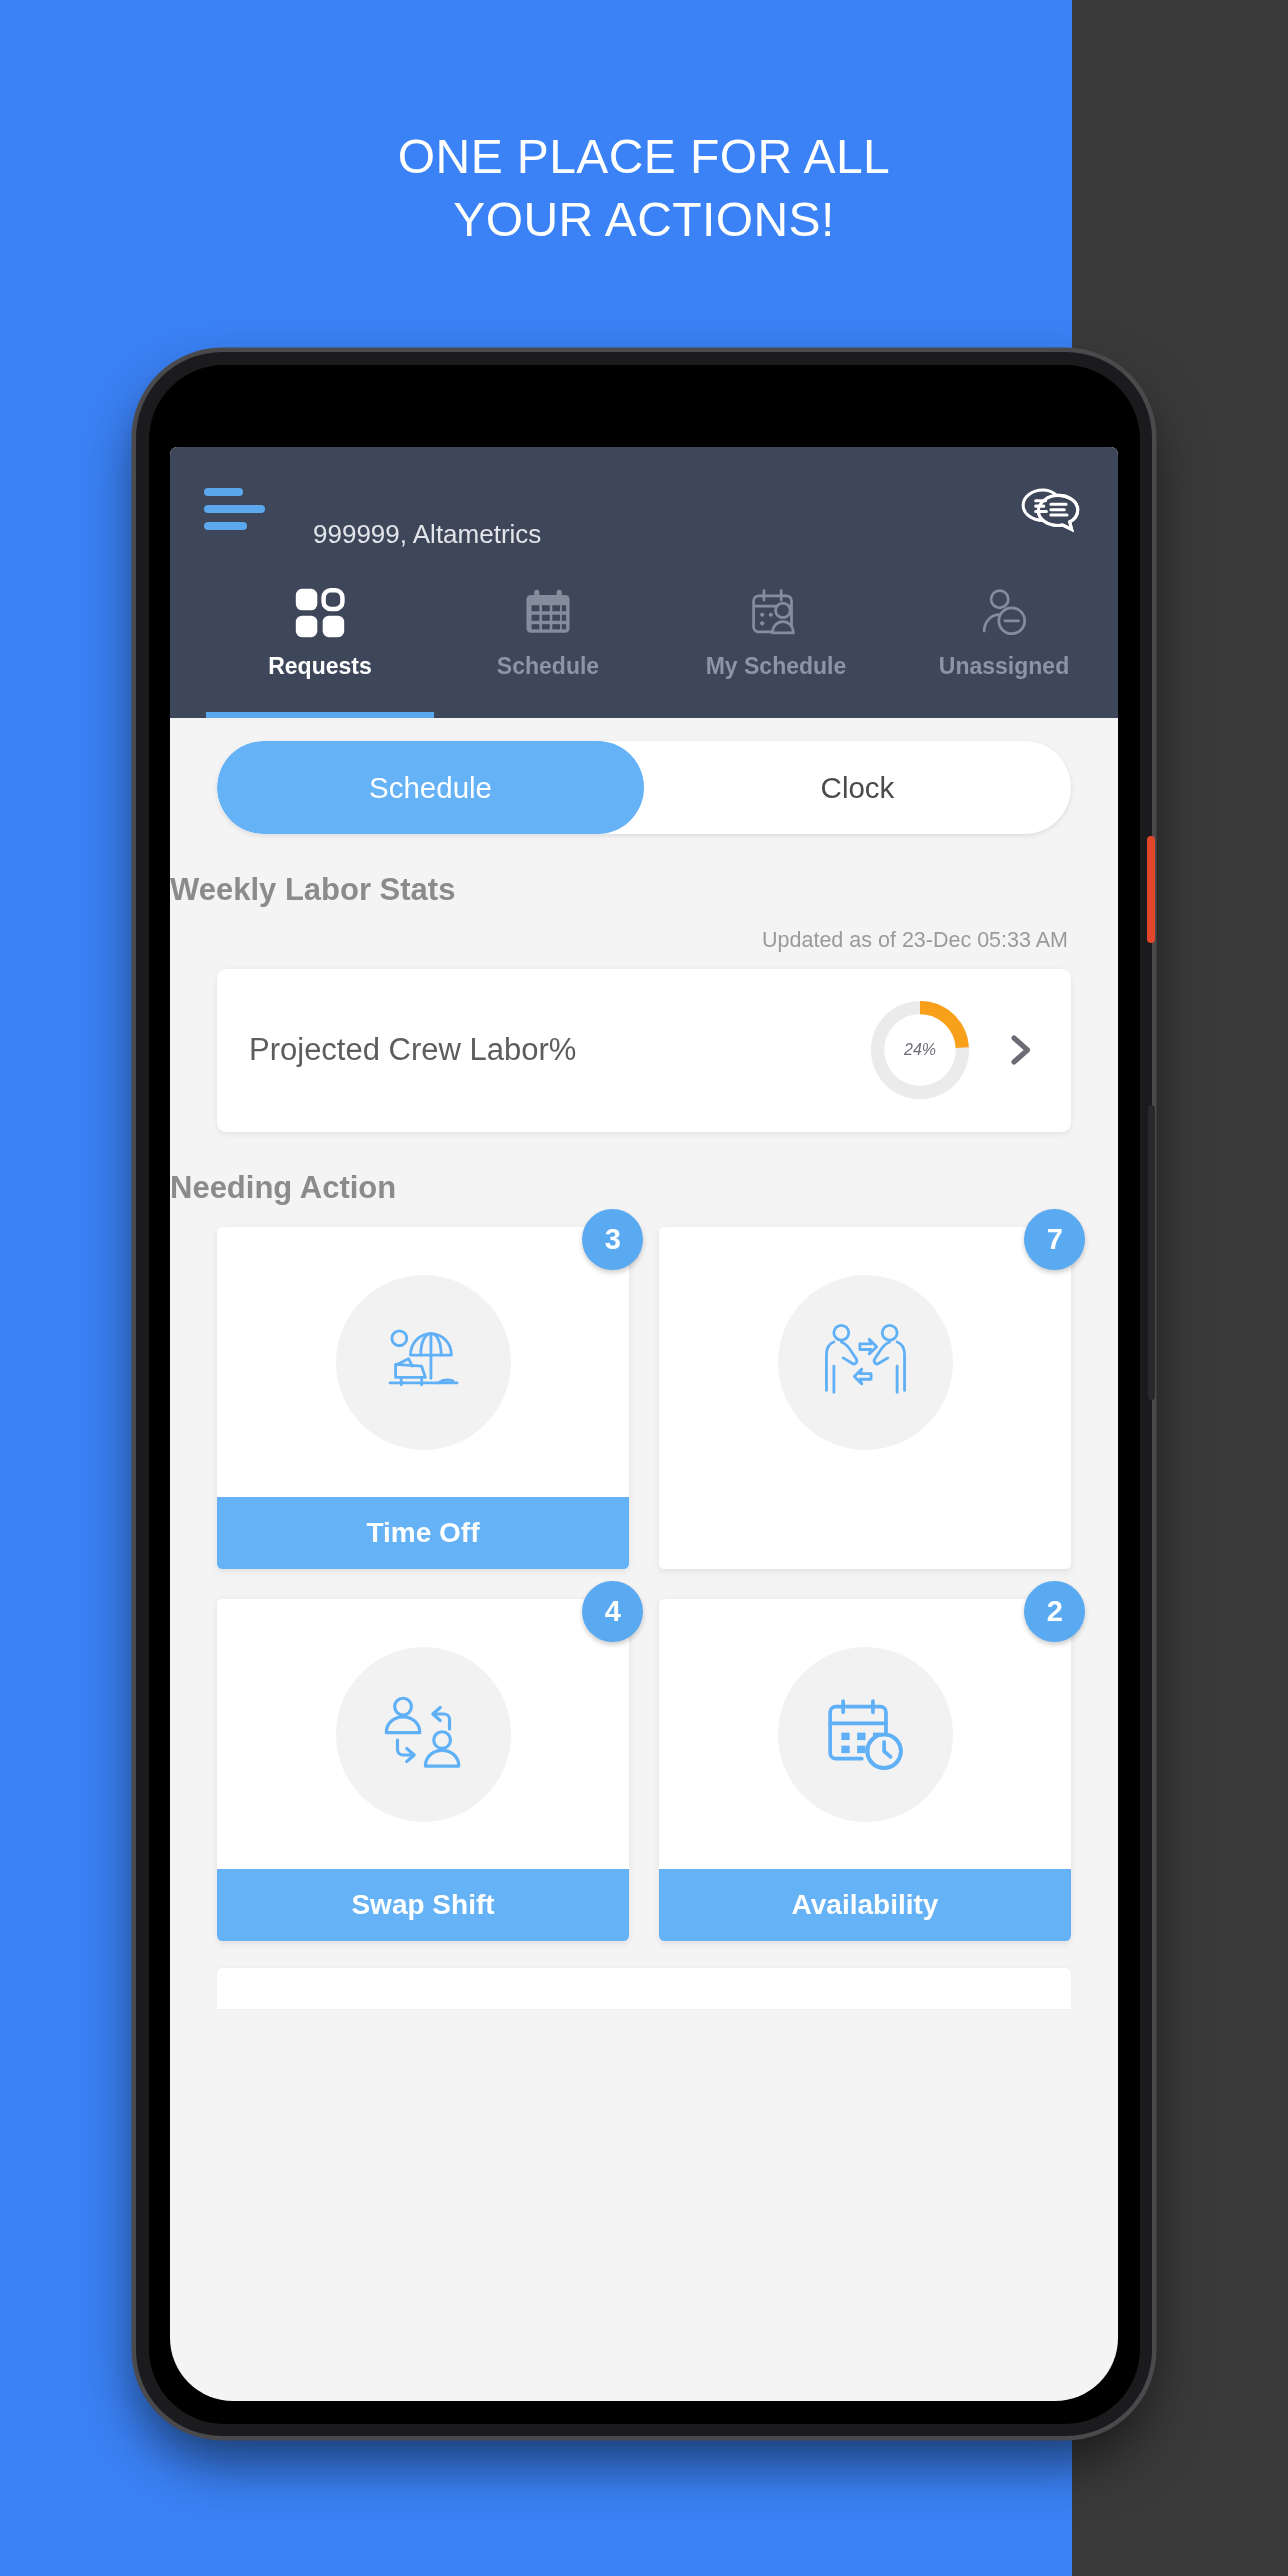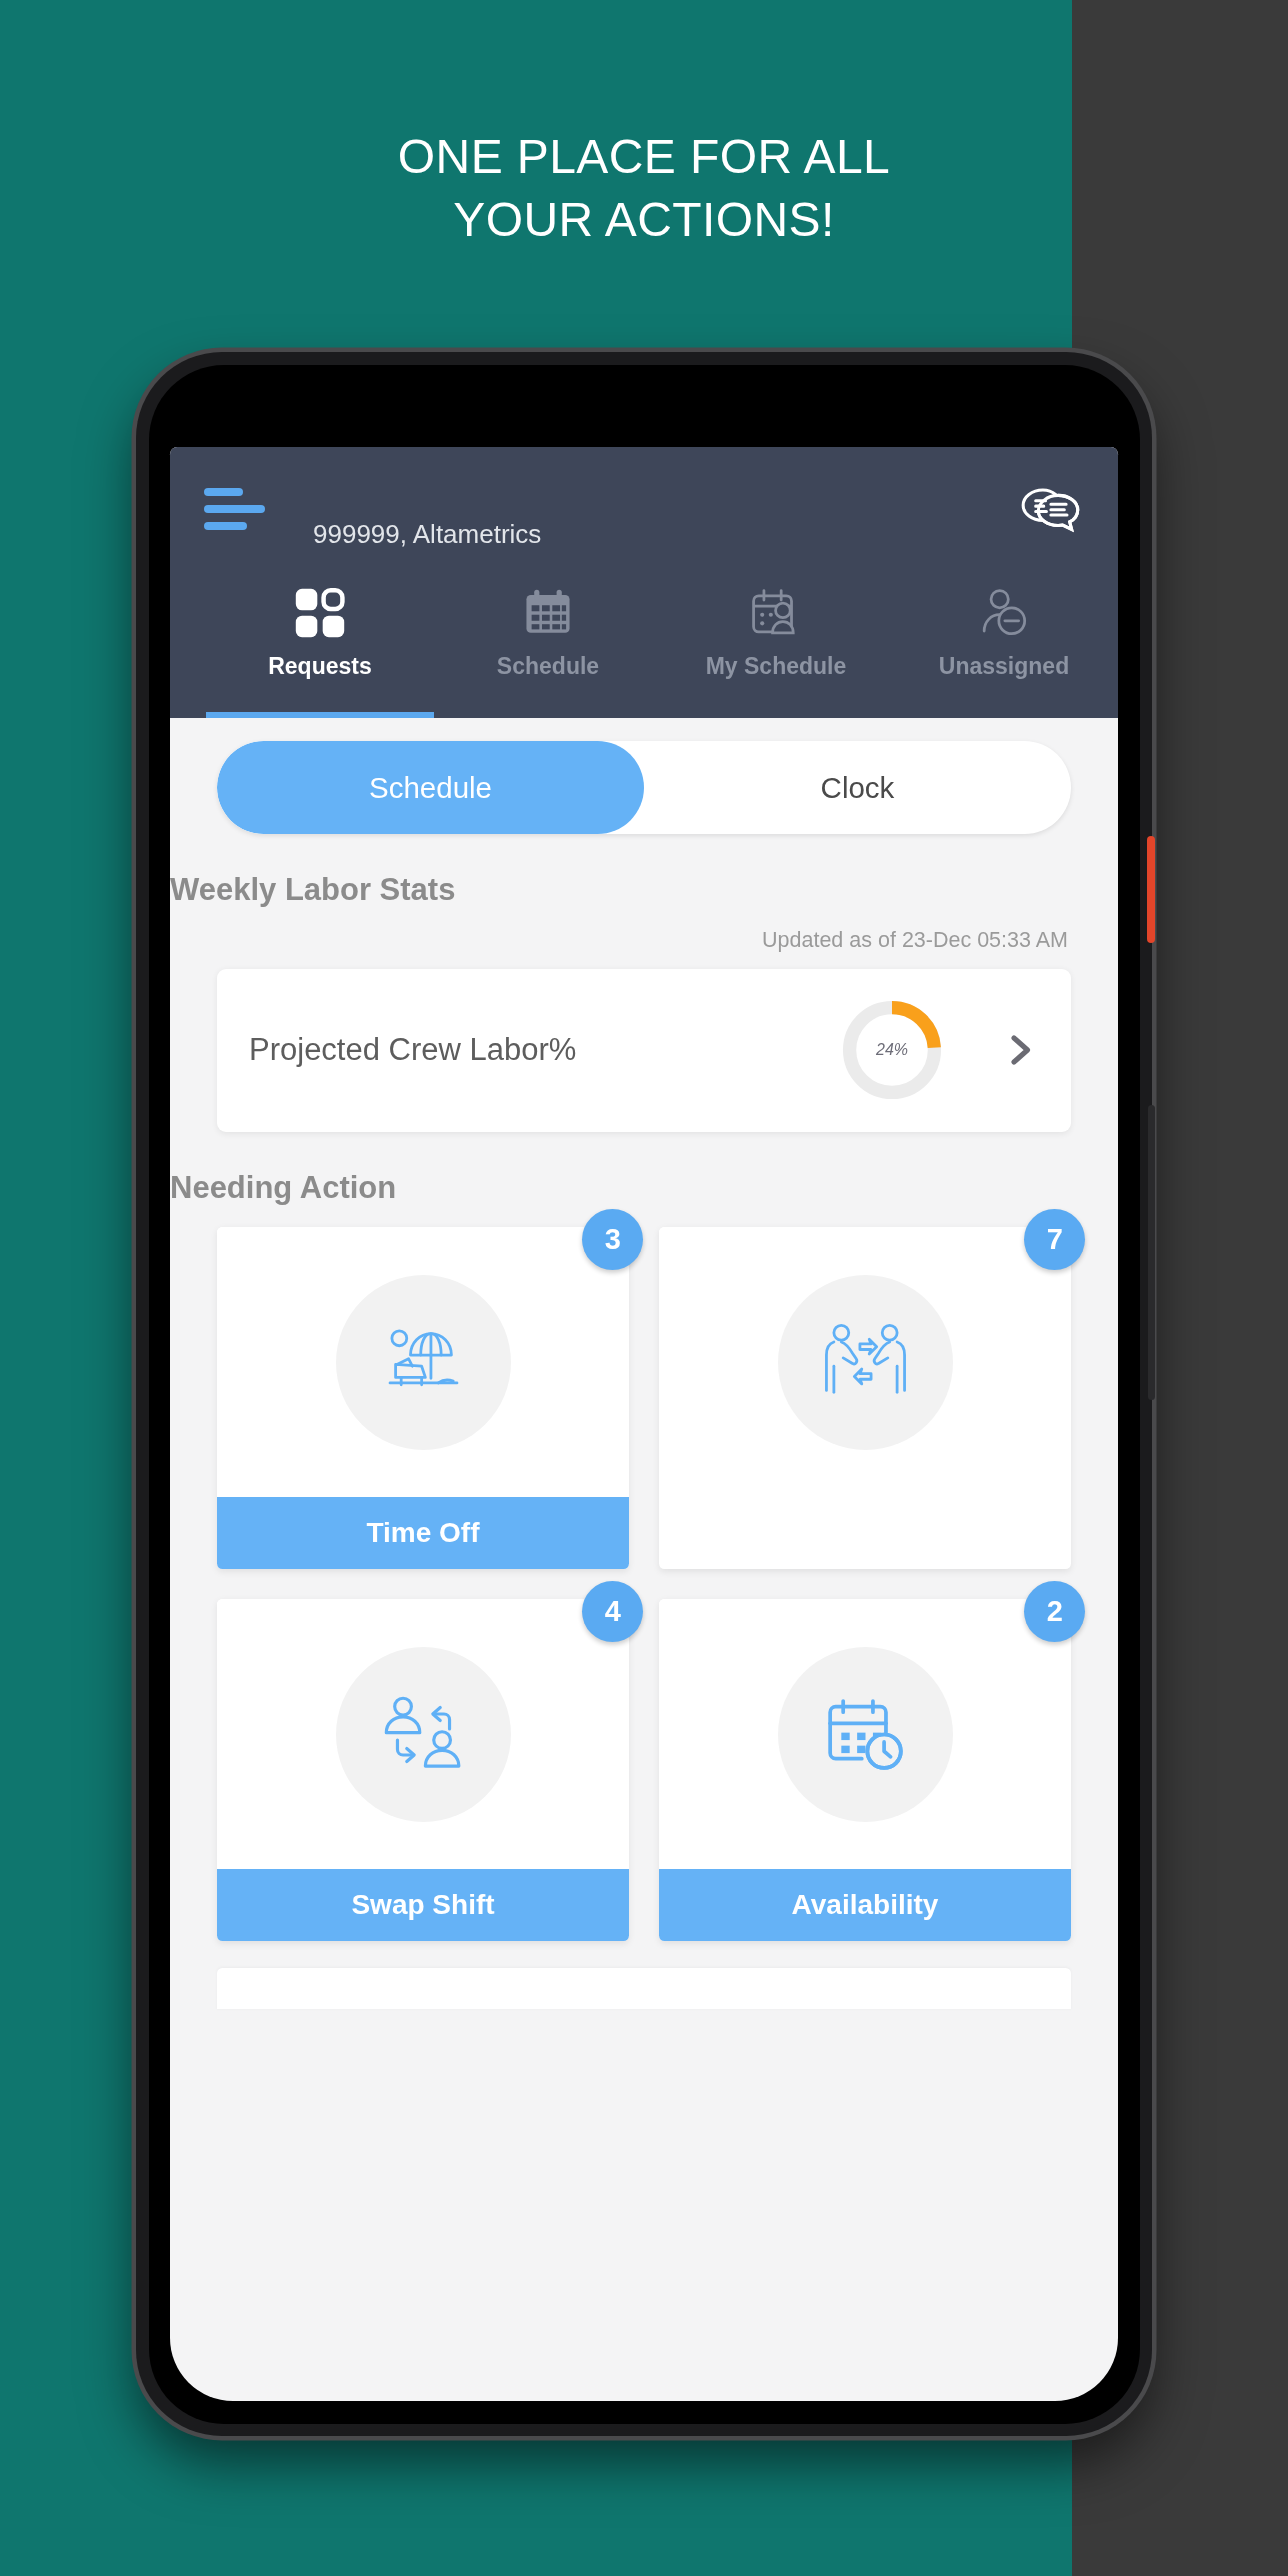--- a/index.html
+++ b/index.html
@@ -2,21 +2,21 @@
 <html style="font-size:14.3px"><head>
 <meta charset="utf-8">
 <style>
   * { box-sizing: border-box; margin: 0; padding: 0; }
   html, body {
     width: 1288px; height: 2576px;
     background: #3a3a3a;
     font-family: "Liberation Sans", sans-serif;
     overflow: hidden;
   }
-  .stage { position: relative; width: 1072px; height: 2576px; background: #0f766e; }
+  .stage { position: relative; width: 1072px; height: 2576px; background: #3b82f6; }
 
   
   .headline {
     position: absolute; top: 125px; left: 0; width: 1288px;
     text-align: center; color: #ffffff;
     font-size: 48px; font-weight: 300; line-height: 1.32;
     letter-spacing: 0.4px;
   }
   .headline div { white-space: nowrap; }
 
@@ -137,21 +137,20 @@
   .updated {
     text-align: right; color: #9a9a9a; font-size: 21.5px;
     margin: 19.7px 50px 0 0;
   }
 
   
   .labor-card {
     margin: 16px 47px 0 47px; background: #ffffff; border-radius: 9px;
     height: 163px; display: flex; align-items: center; padding: 0 32px;
     box-shadow: 0 1.8px 6.3px rgba(0,0,0,.07);
-    gap: 28px;
   }
   .labor-label { flex: 1; font-size: 31px; color: #5d5d5d; }
   .gauge { position: relative; width: 106px; height: 106px; margin-right: 27px; }
   .gauge .pct {
     position: absolute; inset: 0; display: flex; align-items: center; justify-content: center;
     font-size: 16px; font-style: italic; color: #6d6d78; font-weight: 500;
   }
   .chev { width: 39px; display: flex; align-items: center; justify-content: center; }
 
   

